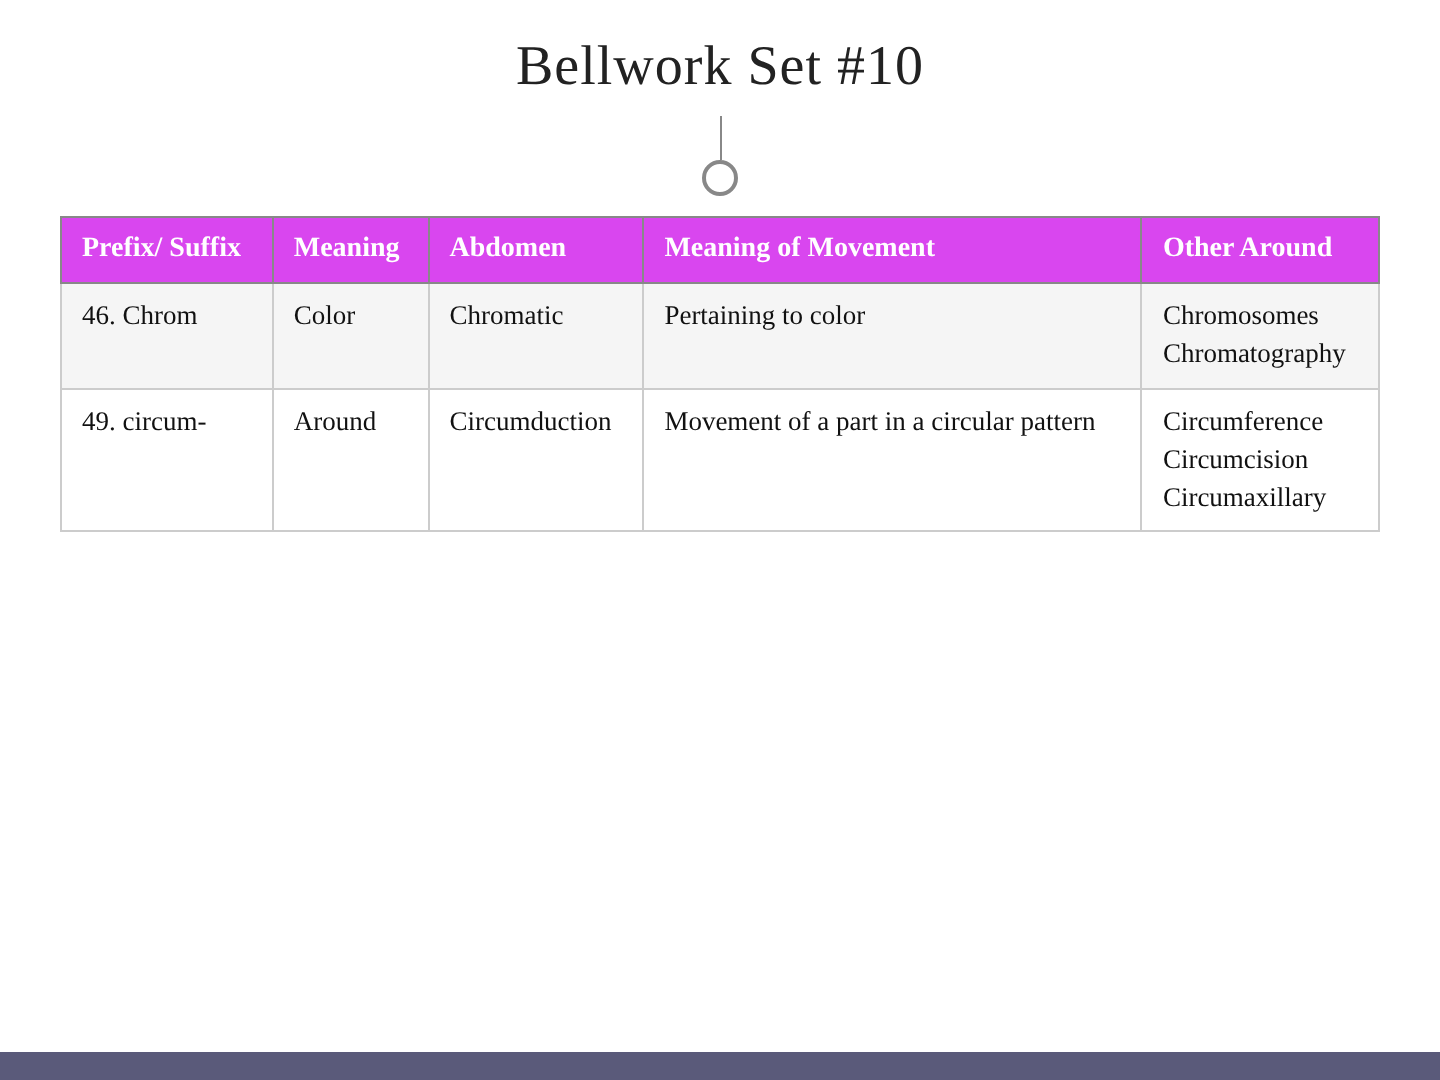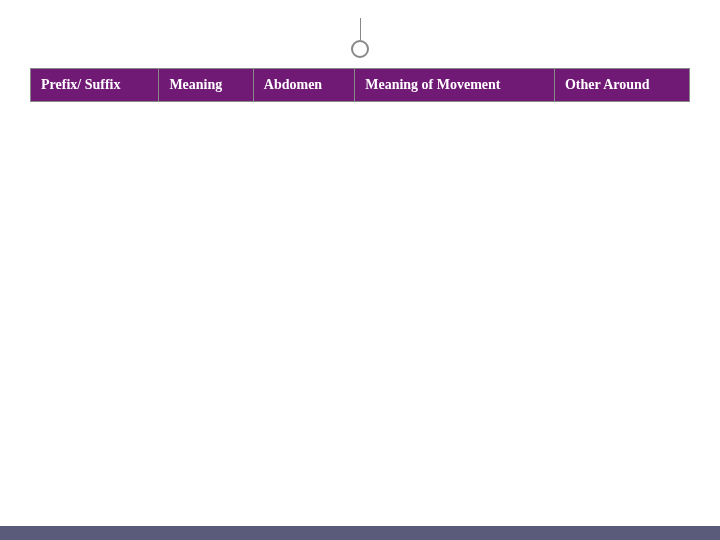--- a/index.html
+++ b/index.html
@@ -58,21 +58,21 @@
       margin-bottom: 0px;
     }
 
     table {
       width: 100%;
       border-collapse: collapse;
       font-size: 13.5px;
     }
 
     thead tr {
-      background-color: #701a75;
+      background-color: #d946ef;
       color: #ffffff;
     }
 
     thead th {
       padding: 8px 10px;
       text-align: left;
       font-weight: bold;
       font-size: 14px;
       border: 1px solid #888;
     }
@@ -102,32 +102,47 @@
       position: absolute;
       bottom: 0;
       left: 0;
     }
   </style>
 </head>
 <body>
 
 <div class="page-container">
   <div class="title-section">
+    <h1 class="page-title">Bellwork Set #10</h1>
     <div class="title-divider"></div>
     <div class="circle-connector"></div>
   </div>
 
   <table>
     <thead>
       <tr>
         <th>Prefix/ Suffix</th>
         <th>Meaning</th>
         <th>Abdomen</th>
         <th>Meaning of Movement</th>
         <th>Other Around</th>
       </tr>
     </thead>
     <tbody id="table-body">
+    <tr>
+          <td>46. Chrom</td>
+          <td>Color</td>
+          <td>Chromatic</td>
+          <td>Pertaining to color</td>
+          <td>Chromosomes<br>Chromatography</td>
+        </tr>
+        <tr>
+          <td>49. circum-</td>
+          <td>Around</td>
+          <td>Circumduction</td>
+          <td>Movement of a part in a circular pattern</td>
+          <td>Circumference<br>Circumcision<br>Circumaxillary</td>
+        </tr>
       </tbody>
   </table>
 </div>
 
 <div class="bottom-bar"></div>
 
 </body></html>

